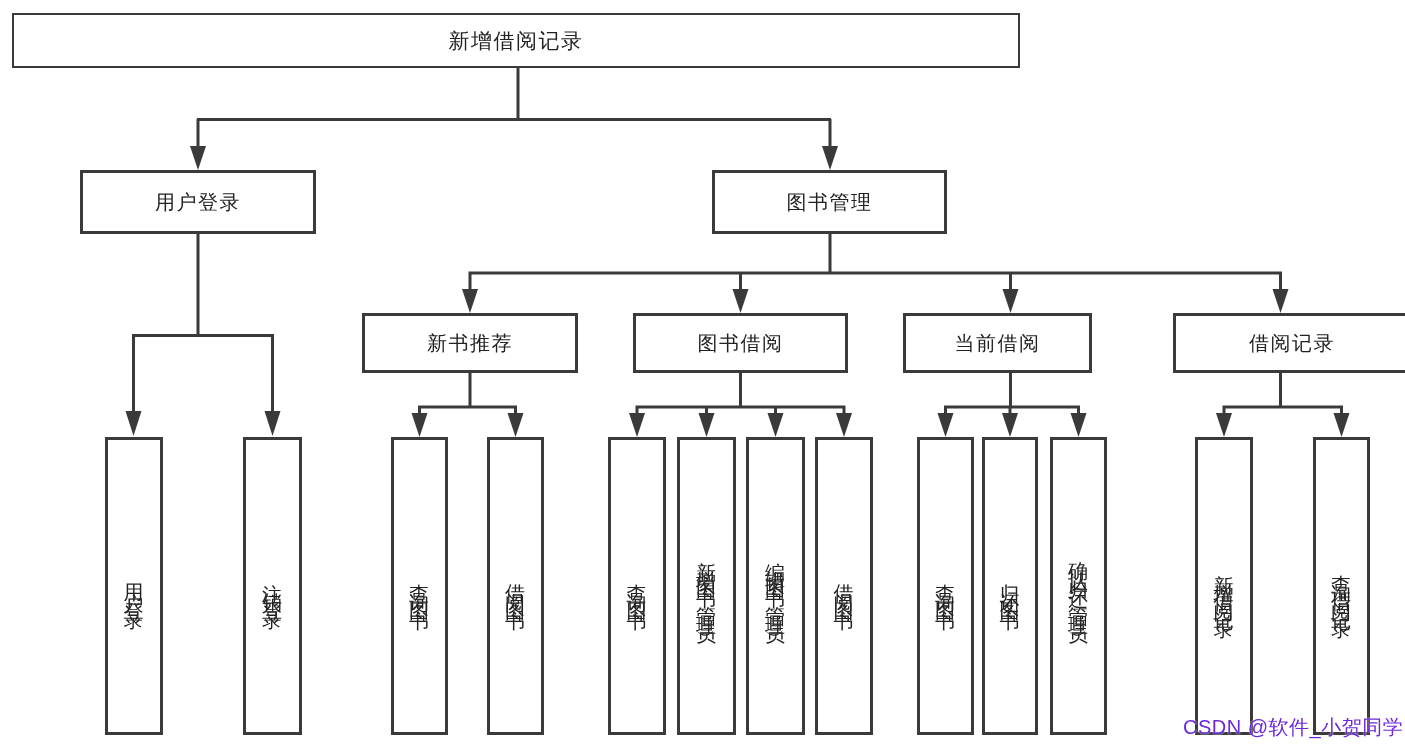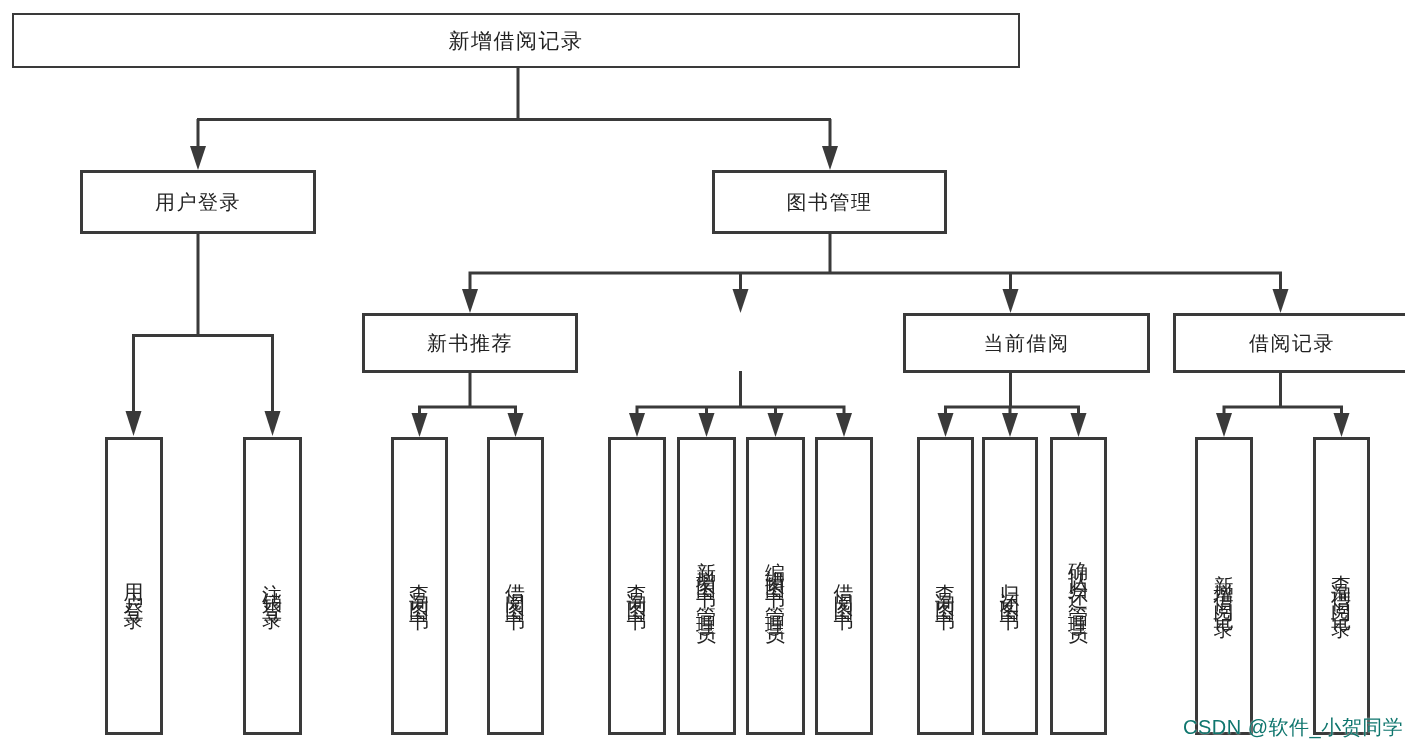--- a/index.html
+++ b/index.html
@@ -95,21 +95,24 @@
   <div class="node" style="left:80px;top:170px;width:236px;height:64px;">
     <span>用户登录</span>
   </div>
   <div class="node" style="left:712px;top:170px;width:235px;height:64px;">
     <span>图书管理</span>
   </div>
 
   <div class="node" style="left:362px;top:313px;width:216px;height:60px;">
     <span>新书推荐</span>
   </div>
-  <div class="node" style="left:903px;top:313px;width:247px;height:60px;">
+  <div class="node" style="left:633px;top:313px;width:215px;height:60px;">
+    <span>图书借阅</span>
+  </div>
+  <div class="node" style="left:903px;top:313px;width:189px;height:60px;">
     <span>当前借阅</span>
   </div>
   <div class="node" style="left:1173px;top:313px;width:238px;height:60px;">
     <span>借阅记录</span>
   </div>
 
   <div class="node vnode" style="left:105px;top:437px;width:58px;height:298px;">
     <span>用户登录</span>
   </div>
   <div class="node vnode" style="left:243px;top:437px;width:59px;height:298px;">
@@ -146,15 +149,15 @@
     <span>确认归还（管理员）</span>
   </div>
 
   <div class="node vnode" style="left:1195px;top:437px;width:58px;height:298px;">
     <span>新增借阅记录</span>
   </div>
   <div class="node vnode" style="left:1313px;top:437px;width:57px;height:298px;">
     <span>查询借阅记录</span>
   </div>
 
-  <div class="watermark" style="color: #0f766e;">CSDN @软件_小贺同学</div>
+  <div class="watermark" style="color: #6d28d9;">CSDN @软件_小贺同学</div>
 
 </div>
 
 </body></html>

